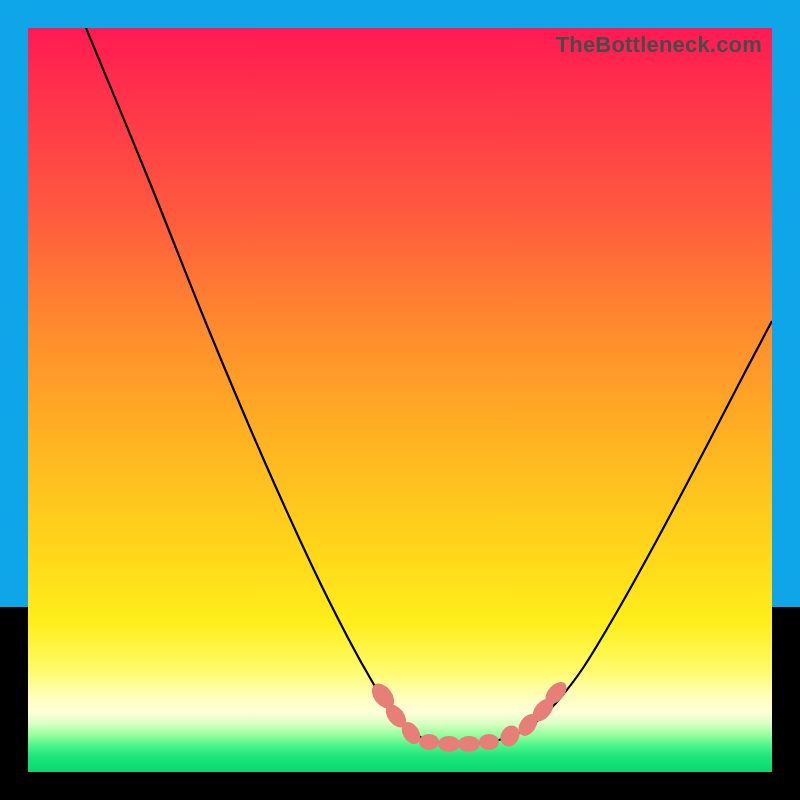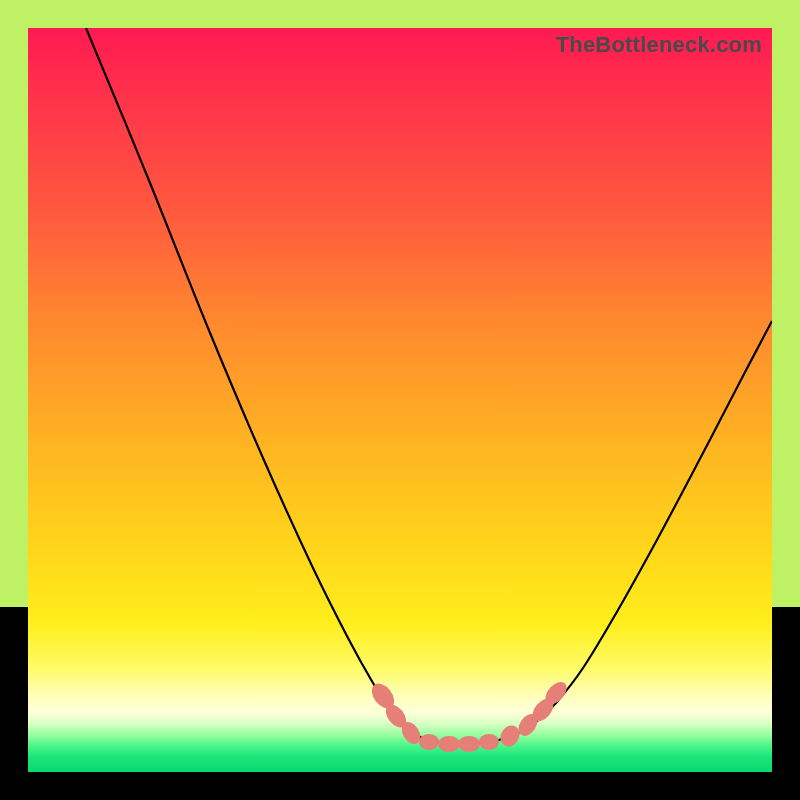--- a/index.html
+++ b/index.html
@@ -9,21 +9,21 @@
     height: 800px;
     background: #000;
     overflow: hidden;
     font-family: Arial, Helvetica, sans-serif;
   }
   .frame {
     position: absolute;
     top: 0; left: 0;
     width: 800px;
     height: 607px;
-    background: #bef264;
+    background: #0ea5e9;
   }
   .plot-area {
     position: absolute;
     left: 28px;
     top: 28px;
     width: 744px;
     height: 744px;
     overflow: hidden;
   }
   .gradient-bg {

